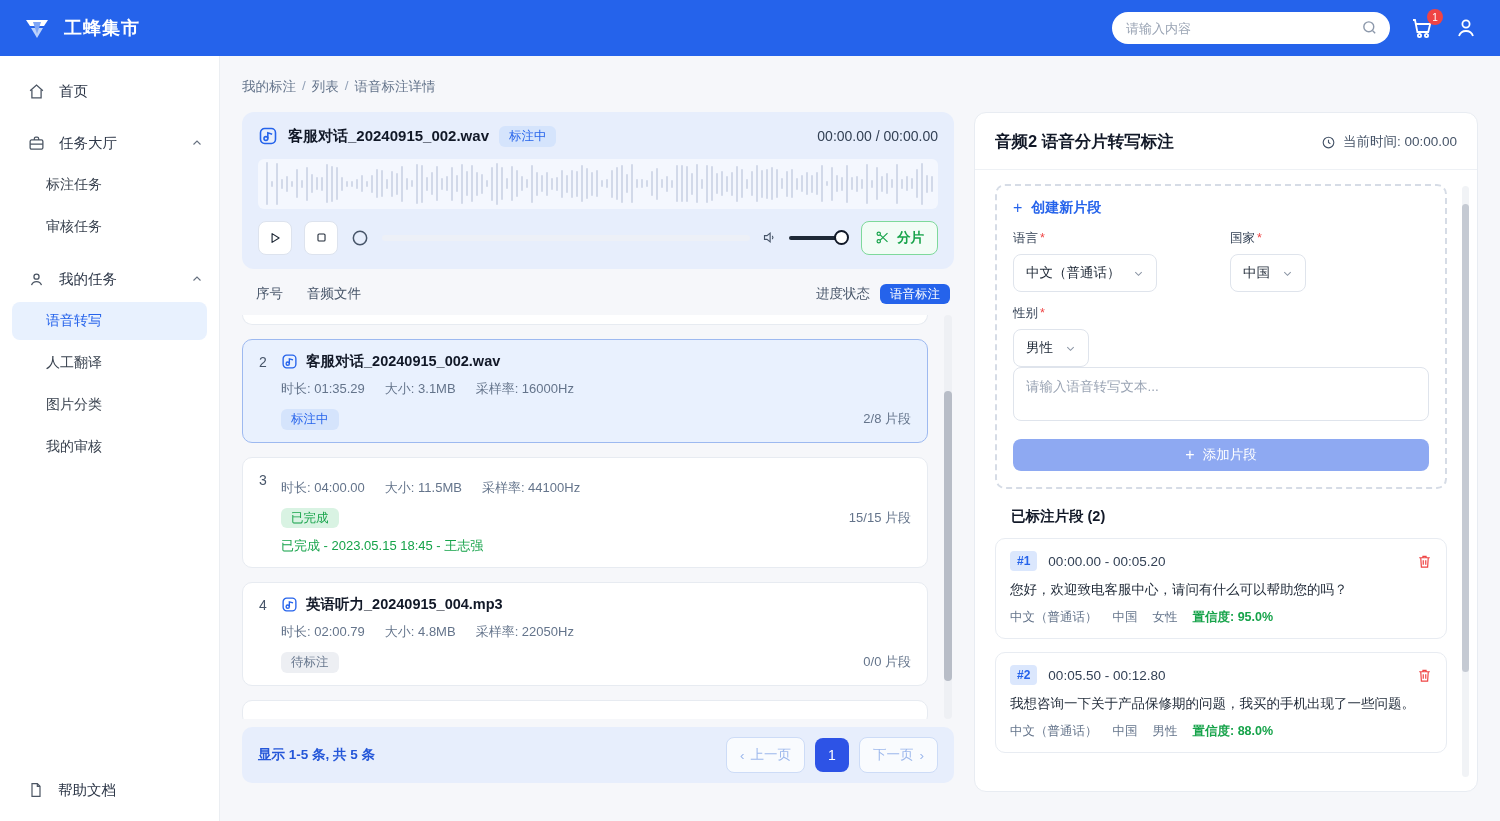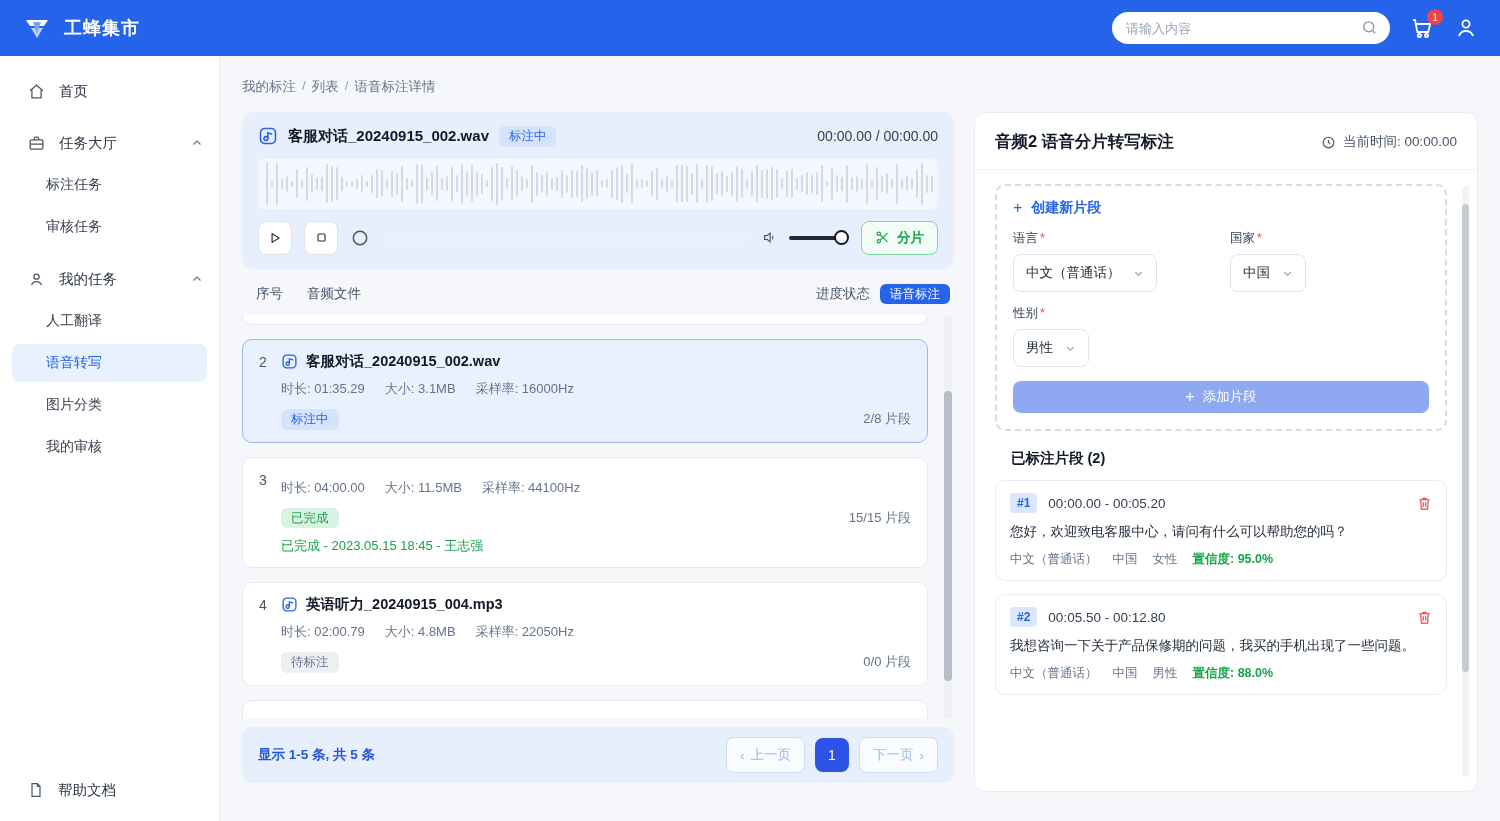--- a/index.html
+++ b/index.html
@@ -199,25 +199,25 @@
             <path d="M5 20c1.2-3.6 4-5 7-5s5.8 1.4 7 5"></path>
           </svg>
         </span>
       <span>我的任务</span>
       <span class="chev">
           <svg width="12" height="12" viewBox="0 0 24 24" fill="none" stroke="currentColor" stroke-width="2.2">
             <path d="M5 15l7-7 7 7"></path>
           </svg>
         </span>
     </div>
+    <div class="side-sub active">
+        <span>语音转写</span>
+      </div>
     <div class="side-sub">
         <span>人工翻译</span>
-      </div>
-    <div class="side-sub active">
-        <span>语音转写</span>
       </div>
     <div class="side-sub">
         <span>图片分类</span>
       </div>
     <div class="side-sub">
         <span>我的审核</span>
       </div>
     <div class="side-item side-help">
       <span class="icn">
           <svg width="16" height="16" viewBox="0 0 24 24" fill="none" stroke="currentColor" stroke-width="1.8">
@@ -575,20 +575,21 @@
               </div>
               <div class="f-label"><span>性别</span><span class="req">*</span></div>
               <div class="select">
                 <span>男性</span>
                 <span class="chev-d">
                     <svg width="11" height="11" viewBox="0 0 24 24" fill="none" stroke="currentColor" stroke-width="2.2">
                       <path d="M5 9l7 7 7-7"></path>
                     </svg>
                   </span>
               </div>
+              <textarea class="t-area" placeholder="请输入语音转写文本..." style=""></textarea>
               <button class="add-btn">
                 <span class="plus">+</span>
                 <span>添加片段</span>
               </button>
             </div>
 
             <div class="seg-title">已标注片段 (2)</div>
 
             <div class="seg-card">
               <div class="seg-head">

